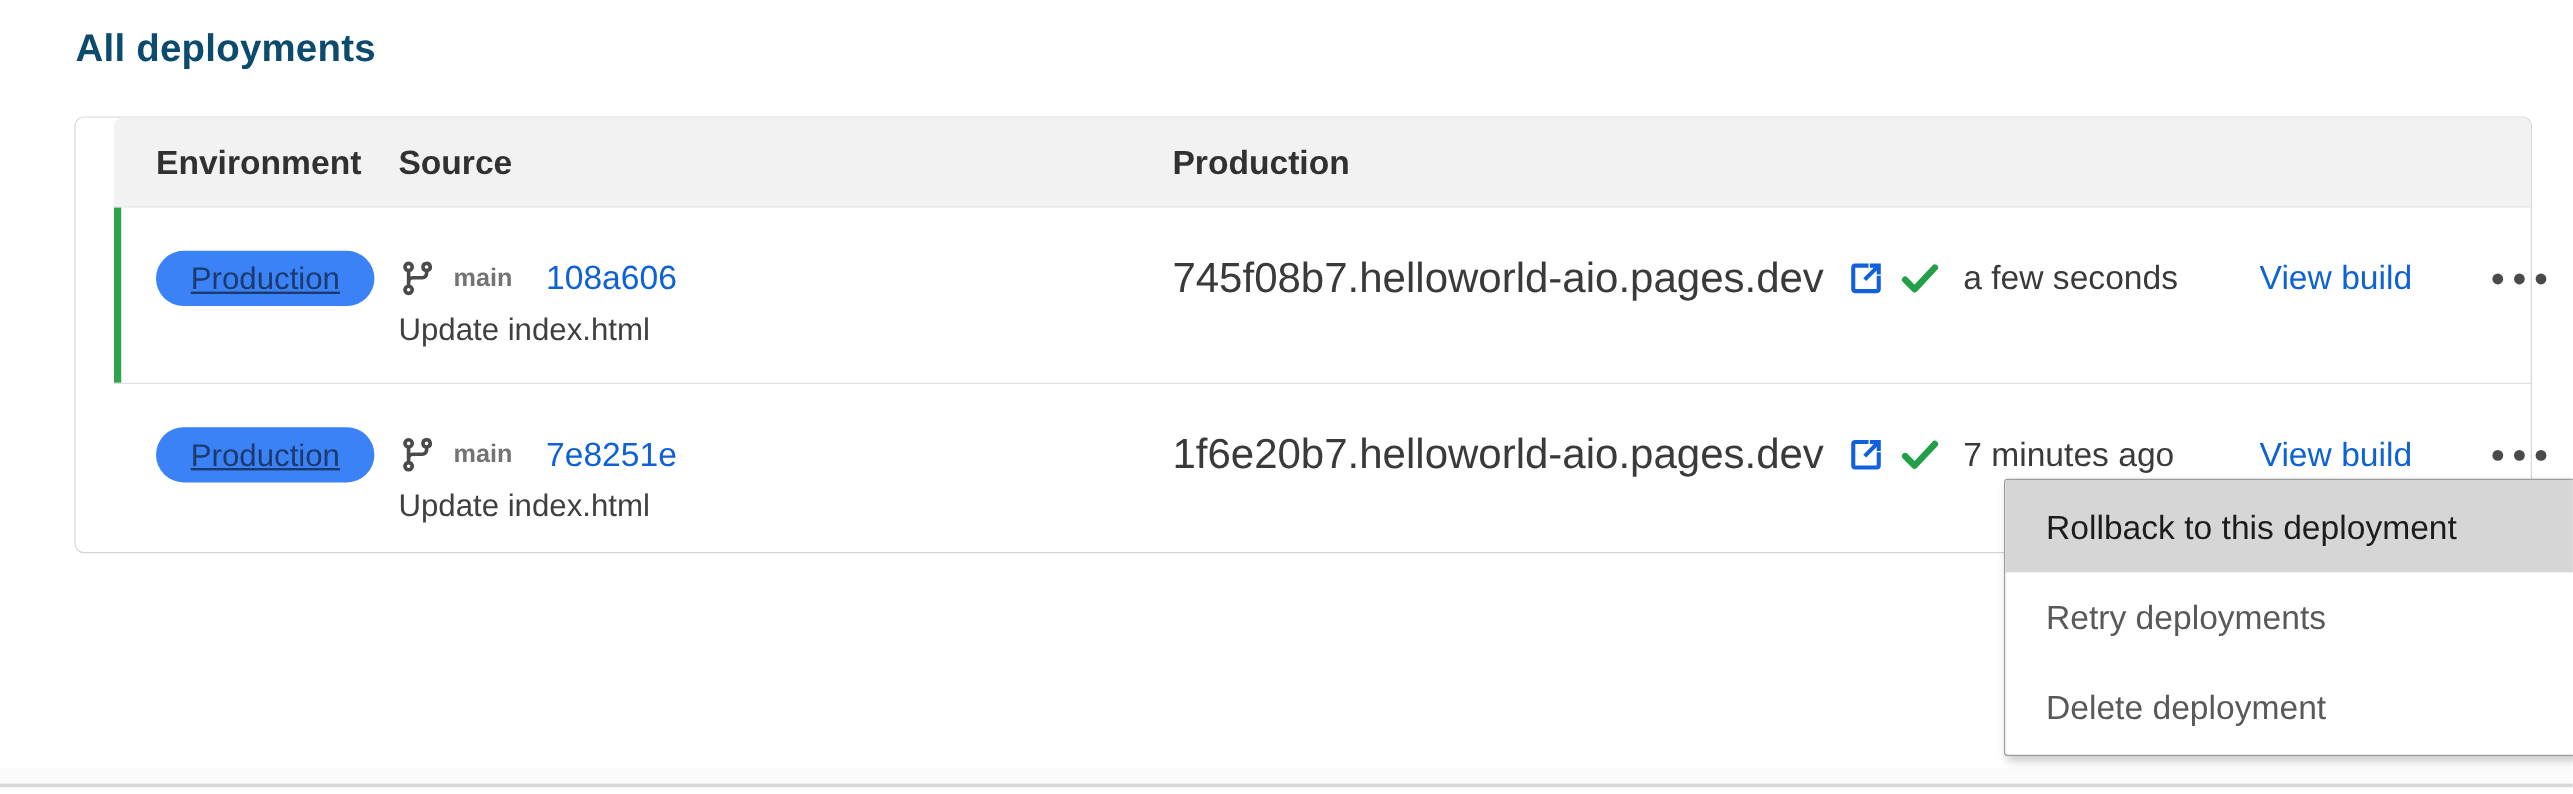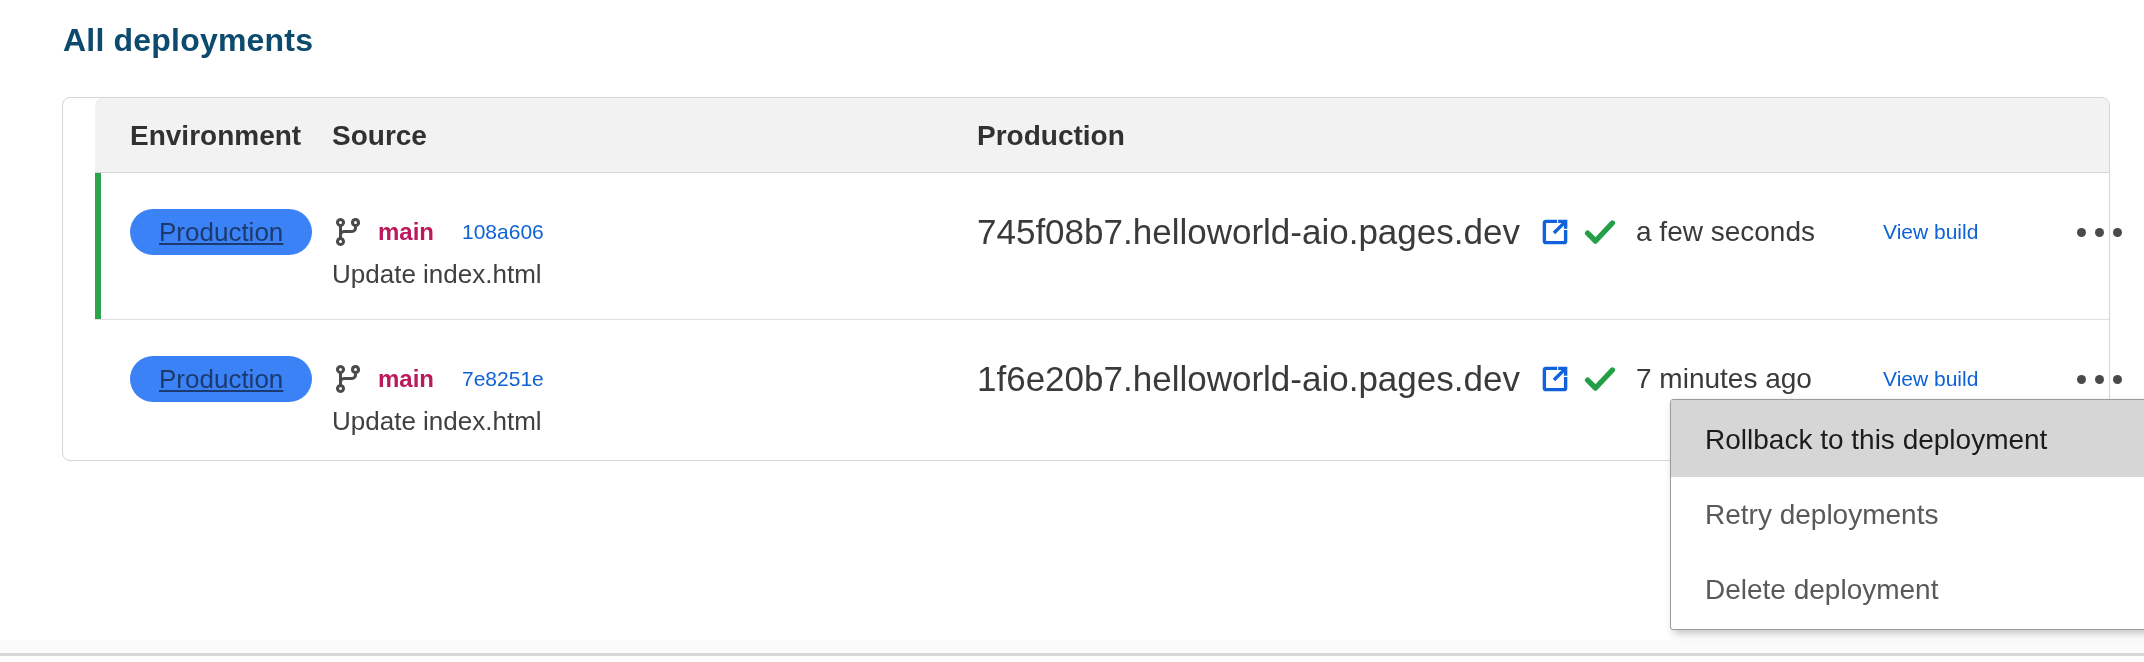--- a/index.html
+++ b/index.html
@@ -56,23 +56,23 @@
   .col-menu   { left: 1978px; }
   .cell-source { flex-direction: column; align-items: flex-start; height: auto; }
   .source-line1 { display: flex; align-items: center; gap: 14px; height: 46px; }
   .source-line2 { margin-top: 2px; font-size: 26px; color: #404040; line-height: 34px; }
   .badge {
     display: inline-flex; align-items: center; justify-content: center;
     height: 46px; padding: 0 29px;
     background: #3b82f6; color: #1c3a6e;
     border-radius: 23px; font-size: 26px; text-decoration: underline;
   }
-  .branch-name { font-size: 24px; font-weight: 700; color: #be185d; }
+  .branch-name { font-size: 21px; font-weight: 700; color: #737373; }
   .commit-link, .view-build-link {
-    font-size: 21px; color: #0e62d6; text-decoration: none; cursor: pointer;
+    font-size: 28px; color: #0e62d6; text-decoration: none; cursor: pointer;
   }
   .commit-link { margin-left: 14px; }
   .deploy-url { font-size: 35px; color: #3a3a3a; }
   .deploy-ext { margin-left: 18px; display: inline-flex; cursor: pointer; }
   .status-text { font-size: 28px; color: #3a3a3a; margin-left: 18px; }
   .dots { display: inline-flex; gap: 9px; cursor: pointer; padding: 10px 4px; }
   .dots i { width: 9px; height: 9px; border-radius: 50%; background: #4a4a4a; }
   .icon { display: inline-flex; }
   
   .context-menu {

